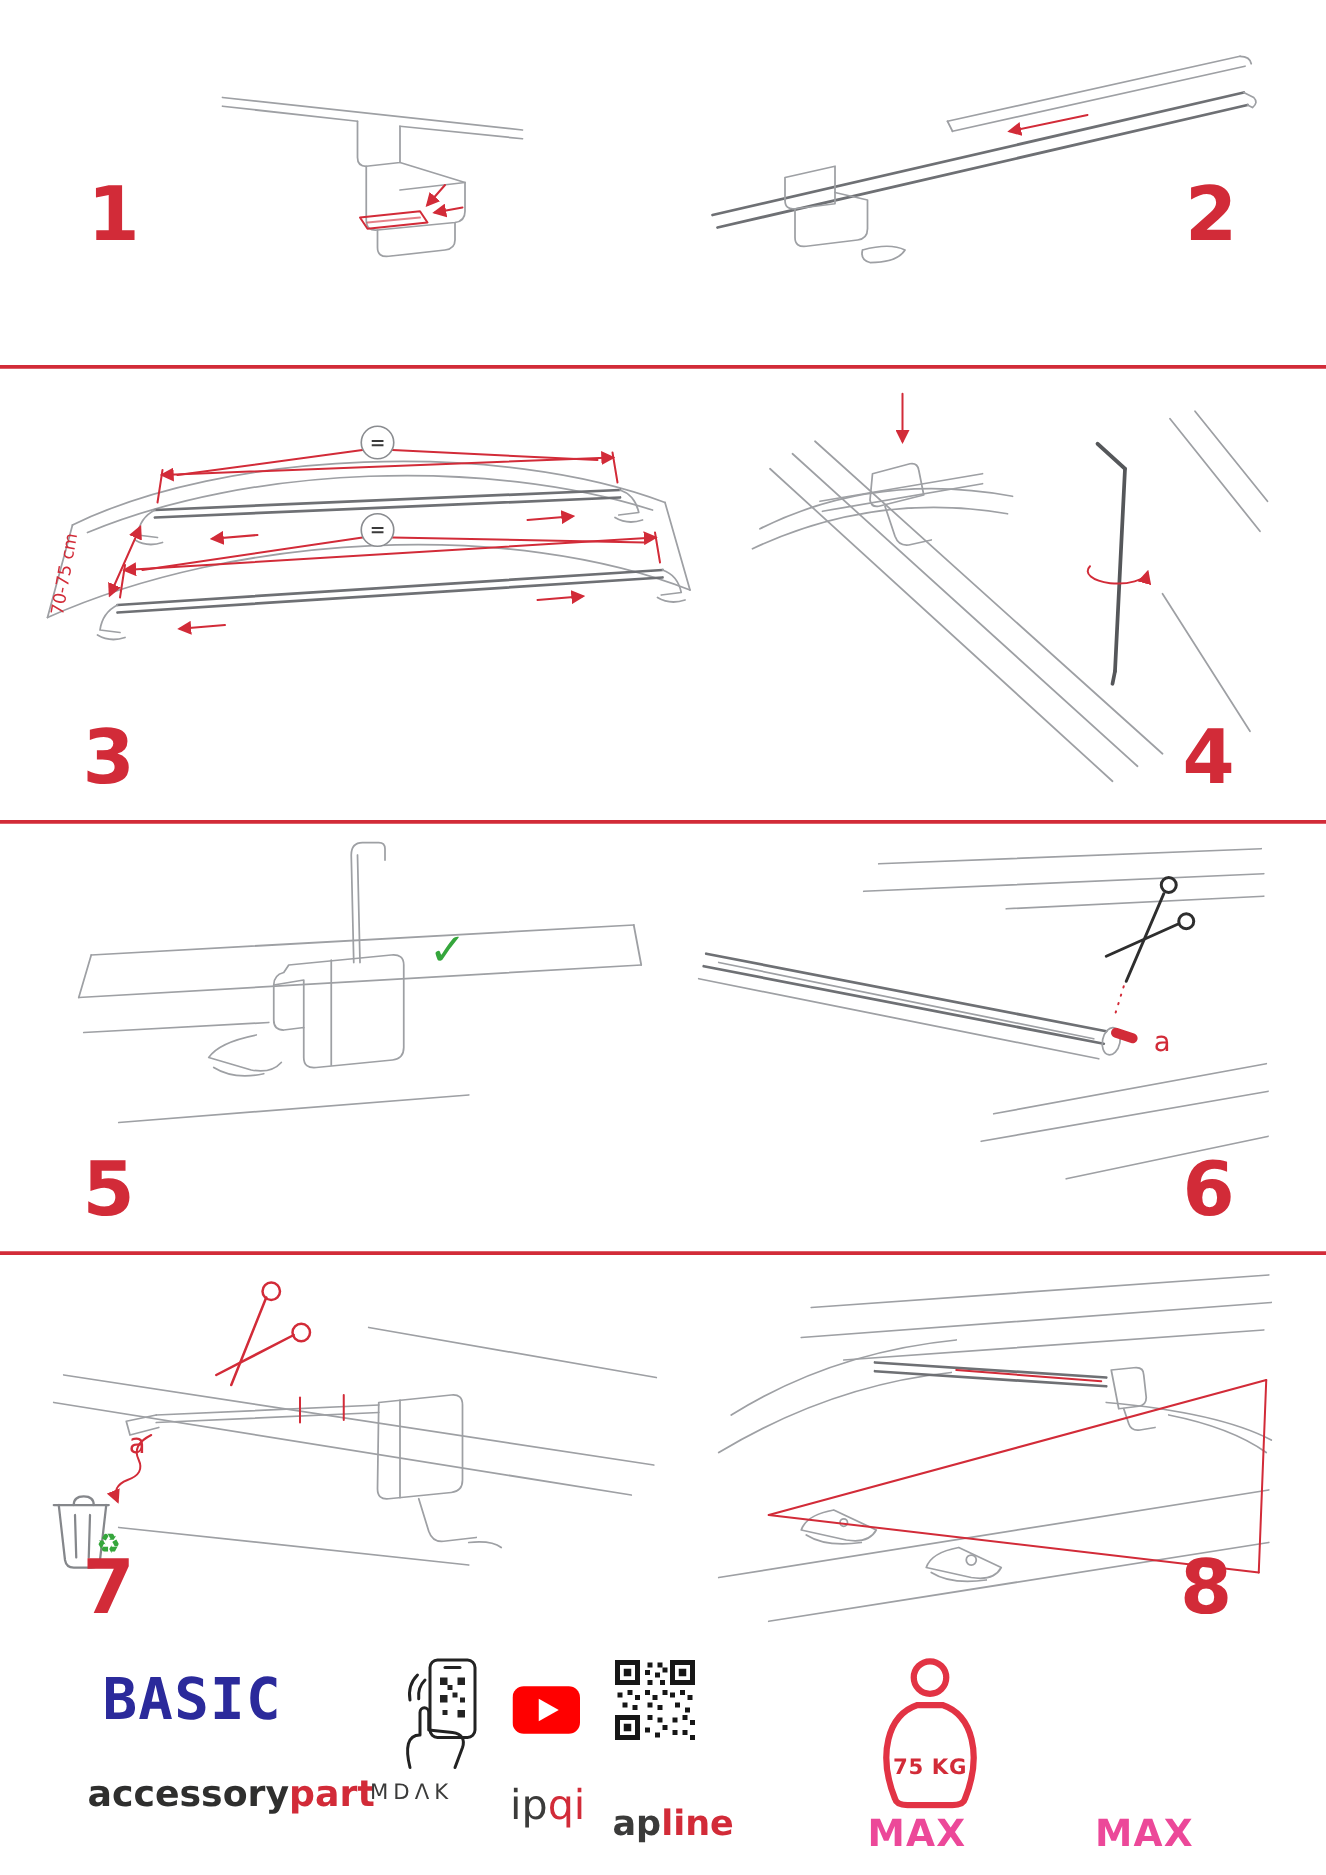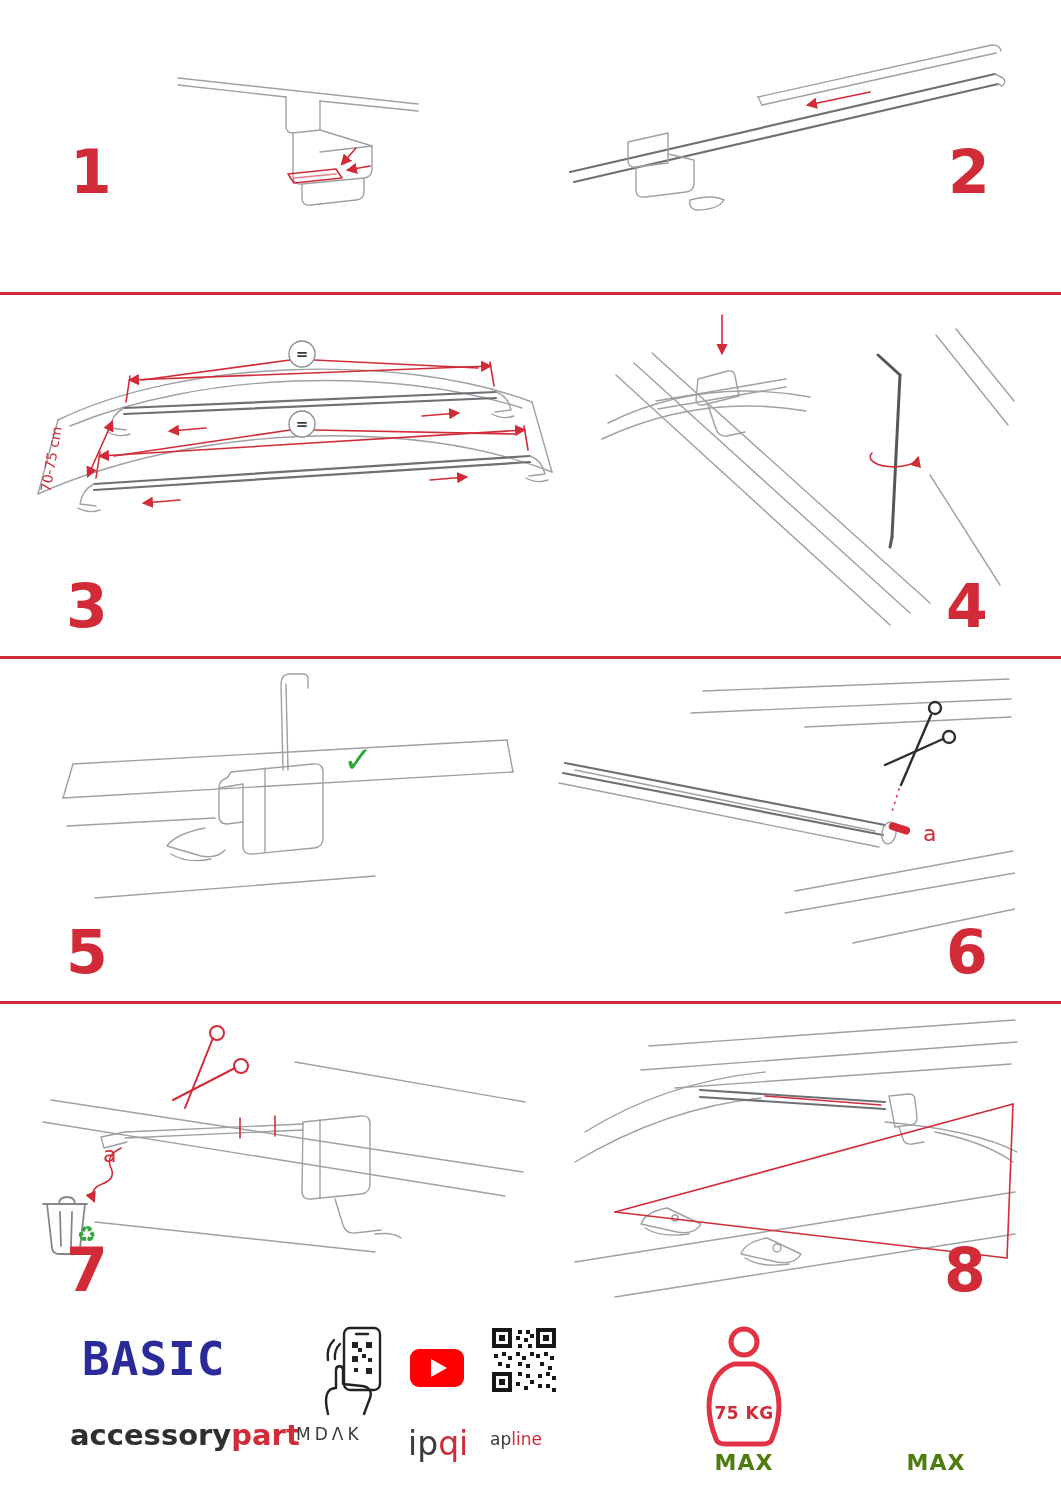--- a/index.html
+++ b/index.html
@@ -40,22 +40,22 @@
   .t-kmh{font-size:11px;font-weight:bold;fill:#222}
   
   .footer{position:absolute;left:0;top:1318px;width:930px;height:182px}
   .footer>div{position:absolute}
   .brand-basic{left:82px;top:14px;font-family:"DejaVu Sans Mono",monospace;font-weight:bold;
                font-size:46px;color:var(--blue);letter-spacing:1px}
   .wordmark{left:70px;top:100px;font-size:29px;font-weight:bold;color:#2f2f2e}
   .wm-red{color:var(--red)}
   .logo-mdak{left:296px;top:106px;font-size:17px;font-weight:normal;color:var(--dark);letter-spacing:4px}
   .logo-ipqi{left:408px;top:106px;font-size:33px;color:var(--dark)}
-  .logo-apline{left:490px;top:111px;font-size:17px;font-weight:normal;color:var(--dark)}
-  .max-label{font-size:22px;font-weight:bold;color:#4d7c0f;text-align:center;letter-spacing:1px}
+  .logo-apline{left:490px;top:124px;font-size:28px;font-weight:bold;color:var(--dark)}
+  .max-label{font-size:30px;font-weight:bold;color:#ec4899;letter-spacing:1px}
 </style>
 </head>
 <body>
 
 <div class="page">
 
   <svg width="0" height="0" style="position:absolute">
     <defs>
       <marker id="ra" viewBox="0 0 10 10" refX="8" refY="5" markerWidth="7" markerHeight="7" orient="auto-start-reverse">
         <path d="M0,0 L10,5 L0,10 z" fill="#d22b38"></path>

